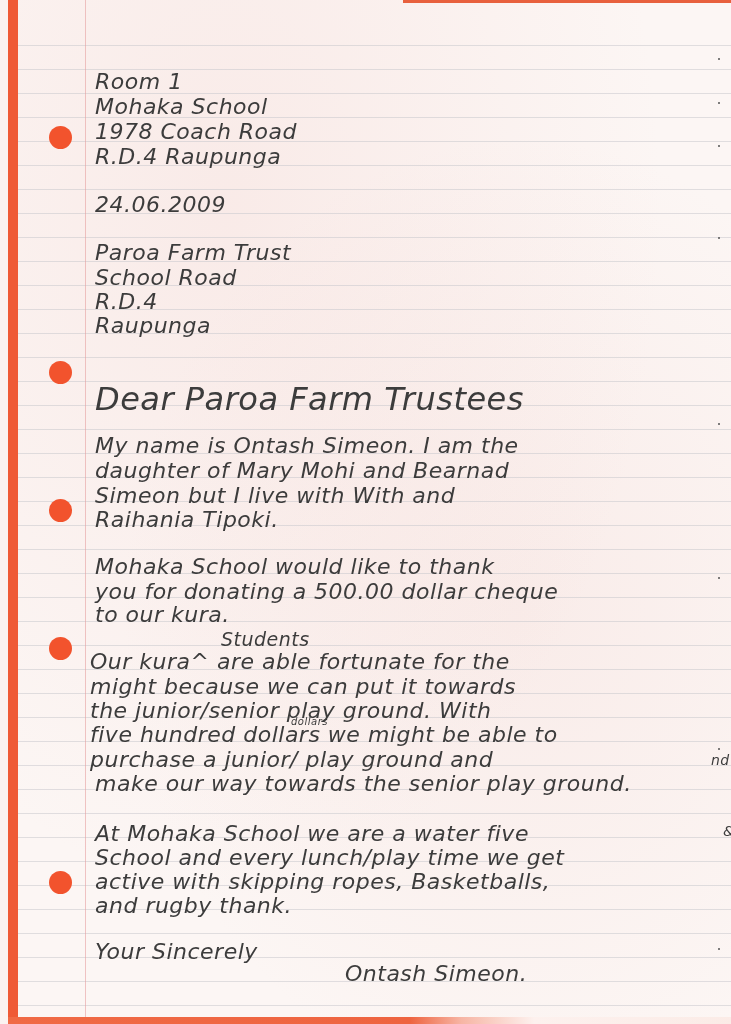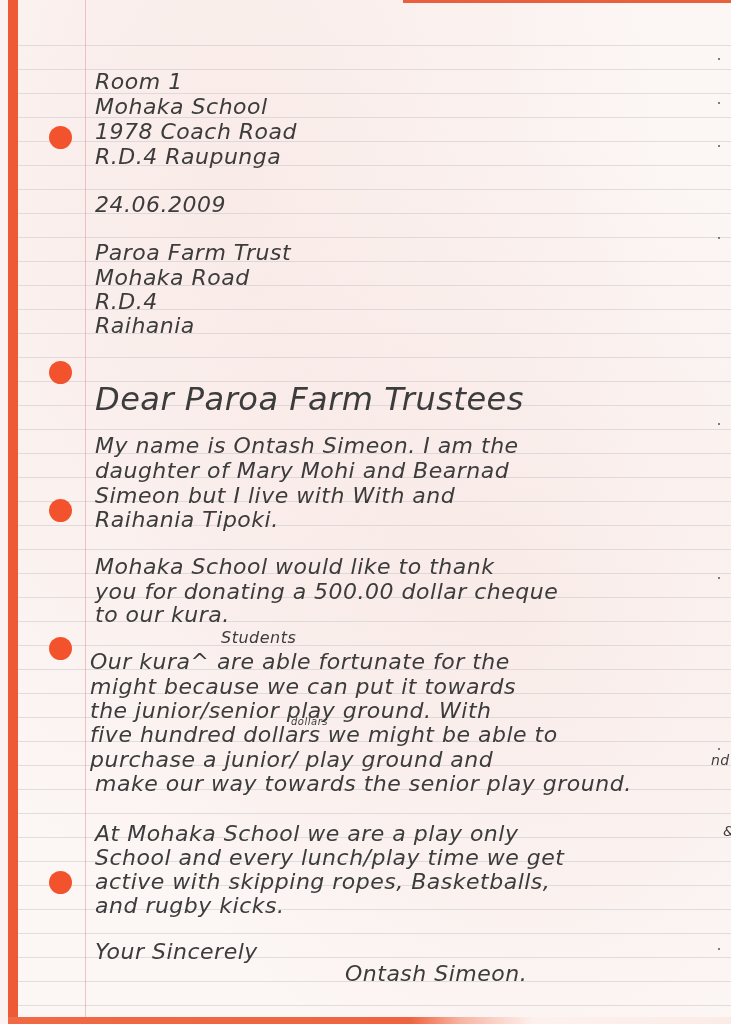--- a/index.html
+++ b/index.html
@@ -95,55 +95,55 @@
     <div class="hw line" style="left:87px;top:70px">Room 1</div>
     <div class="hw line" style="left:87px;top:95px">Mohaka School</div>
     <div class="hw line" style="left:87px;top:120px">1978 Coach Road</div>
     <div class="hw line" style="left:87px;top:145px">R.D.4 Raupunga</div>
   </div>
 
   <div class="hw line" style="left:87px;top:193px">24.06.2009</div>
 
   <div>
     <div class="hw line" style="left:87px;top:241px">Paroa Farm Trust</div>
-    <div class="hw line" style="left:87px;top:266px">Mohaka Road</div>
+    <div class="hw line" style="left:87px;top:266px">School Road</div>
     <div class="hw line" style="left:87px;top:290px">R.D.4</div>
-    <div class="hw line" style="left:87px;top:314px">Raihania</div>
+    <div class="hw line" style="left:87px;top:314px">Raupunga</div>
   </div>
 
   <div class="hw line" style="left:87px;top:387px;font-size:32px">Dear Paroa Farm Trustees</div>
 
   <div>
     <div class="hw line" style="left:87px;top:434px">My name is Ontash Simeon. I am the</div>
     <div class="hw line" style="left:87px;top:459px">daughter of Mary Mohi and Bearnad</div>
     <div class="hw line" style="left:87px;top:484px">Simeon but I live with With and</div>
     <div class="hw line" style="left:87px;top:508px">Raihania Tipoki.</div>
   </div>
 
   <div>
     <div class="hw line" style="left:87px;top:555px">Mohaka School would like to thank</div>
     <div class="hw line" style="left:87px;top:580px">you for donating a 500.00 dollar cheque</div>
     <div class="hw line" style="left:87px;top:603px">to our kura.</div>
   </div>
 
   <div>
-    <div class="hw" style="left:213px;top:628px;font-size:16px">Students</div>
+    <div class="hw" style="left:213px;top:628px;font-size:19px">Students</div>
     <div class="hw line" style="left:82px;top:650px">Our kura^ are able fortunate for the</div>
     <div class="hw line" style="left:82px;top:675px">might because we can put it towards</div>
     <div class="hw line" style="left:82px;top:699px">the junior/senior play ground. With</div>
     <div class="hw small" style="left:258px;top:716px;font-size:10px">dollars</div>
     <div class="hw line" style="left:82px;top:723px">five hundred dollars we might be able to</div>
     <div class="hw line" style="left:82px;top:748px">purchase a junior/ play ground and</div>
     <div class="hw small" style="left:678px;top:752px">nd</div>
     <div class="hw line" style="left:87px;top:772px">make our way towards the senior play ground.</div>
   </div>
 
   <div>
     <div class="hw small" style="left:690px;top:823px">&amp;</div>
-    <div class="hw line" style="left:87px;top:822px">At Mohaka School we are a play only</div>
+    <div class="hw line" style="left:87px;top:822px">At Mohaka School we are a water five</div>
     <div class="hw line" style="left:87px;top:846px">School and every lunch/play time we get</div>
     <div class="hw line" style="left:87px;top:870px">active with skipping ropes, Basketballs,</div>
-    <div class="hw line" style="left:87px;top:894px">and rugby kicks.</div>
+    <div class="hw line" style="left:87px;top:894px">and rugby thank.</div>
   </div>
 
   <div class="hw line" style="left:337px;top:962px">Ontash Simeon.</div>
   <div class="hw line" style="left:87px;top:940px">Your Sincerely</div>
 </div>
 
 </body></html>

